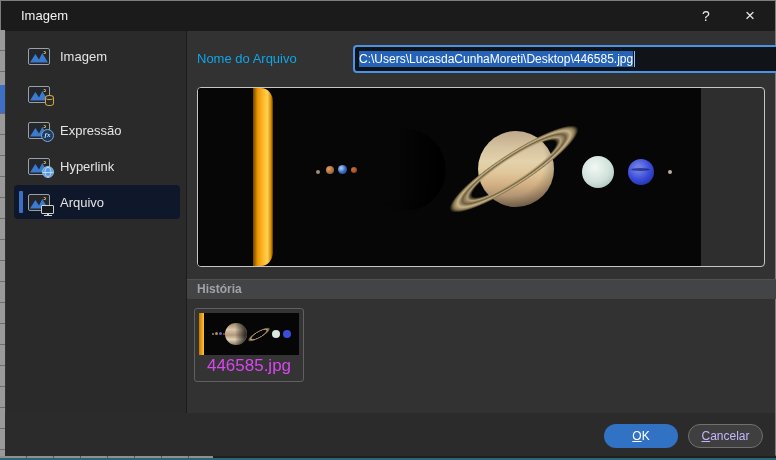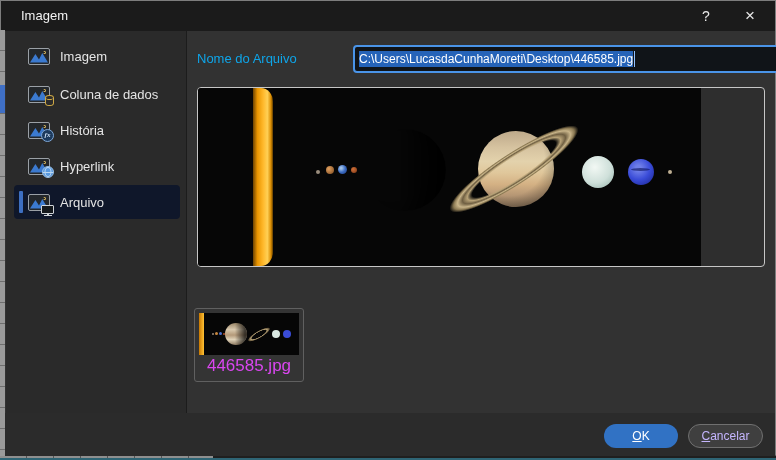--- a/index.html
+++ b/index.html
@@ -165,29 +165,28 @@
           <i class="moon"></i>
         </span>
       <span>Imagem</span>
     </div>
     <div class="sidebar-item si-1">
       <span class="icn">
           <i class="mtn"></i>
           <i class="moon"></i>
           <b class="badge badge-db"></b>
         </span>
-      <span>Coluna de dados</span>
     </div>
     <div class="sidebar-item si-2">
       <span class="icn">
           <i class="mtn"></i>
           <i class="moon"></i>
           <b class="badge badge-fx"></b>
         </span>
-      <span>História</span>
+      <span>Expressão</span>
     </div>
     <div class="sidebar-item si-3">
       <span class="icn">
           <i class="mtn"></i>
           <i class="moon"></i>
           <b class="badge badge-globe"></b>
         </span>
       <span>Hyperlink</span>
     </div>
     <div class="sidebar-item si-4 selected">
@@ -217,20 +216,21 @@
       <span class="pl mars"></span>
       <span class="pl jupiter"></span>
       <span class="pl saturn"></span>
       <span class="saturn-ring"></span>
       <span class="pl uranus"></span>
       <span class="pl neptune"></span>
       <span class="pl pluto"></span>
     </div>
   </div>
 
+  <div class="historia-bar">História</div>
 
   <div class="thumb-card">
     <div class="thumb-img">
       <span class="sun-m"></span>
       <span class="m mercury-m"></span>
       <span class="m venus-m"></span>
       <span class="m earth-m"></span>
       <span class="m mars-m"></span>
       <span class="m jupiter-m"></span>
       <span class="m saturn-m"></span>

